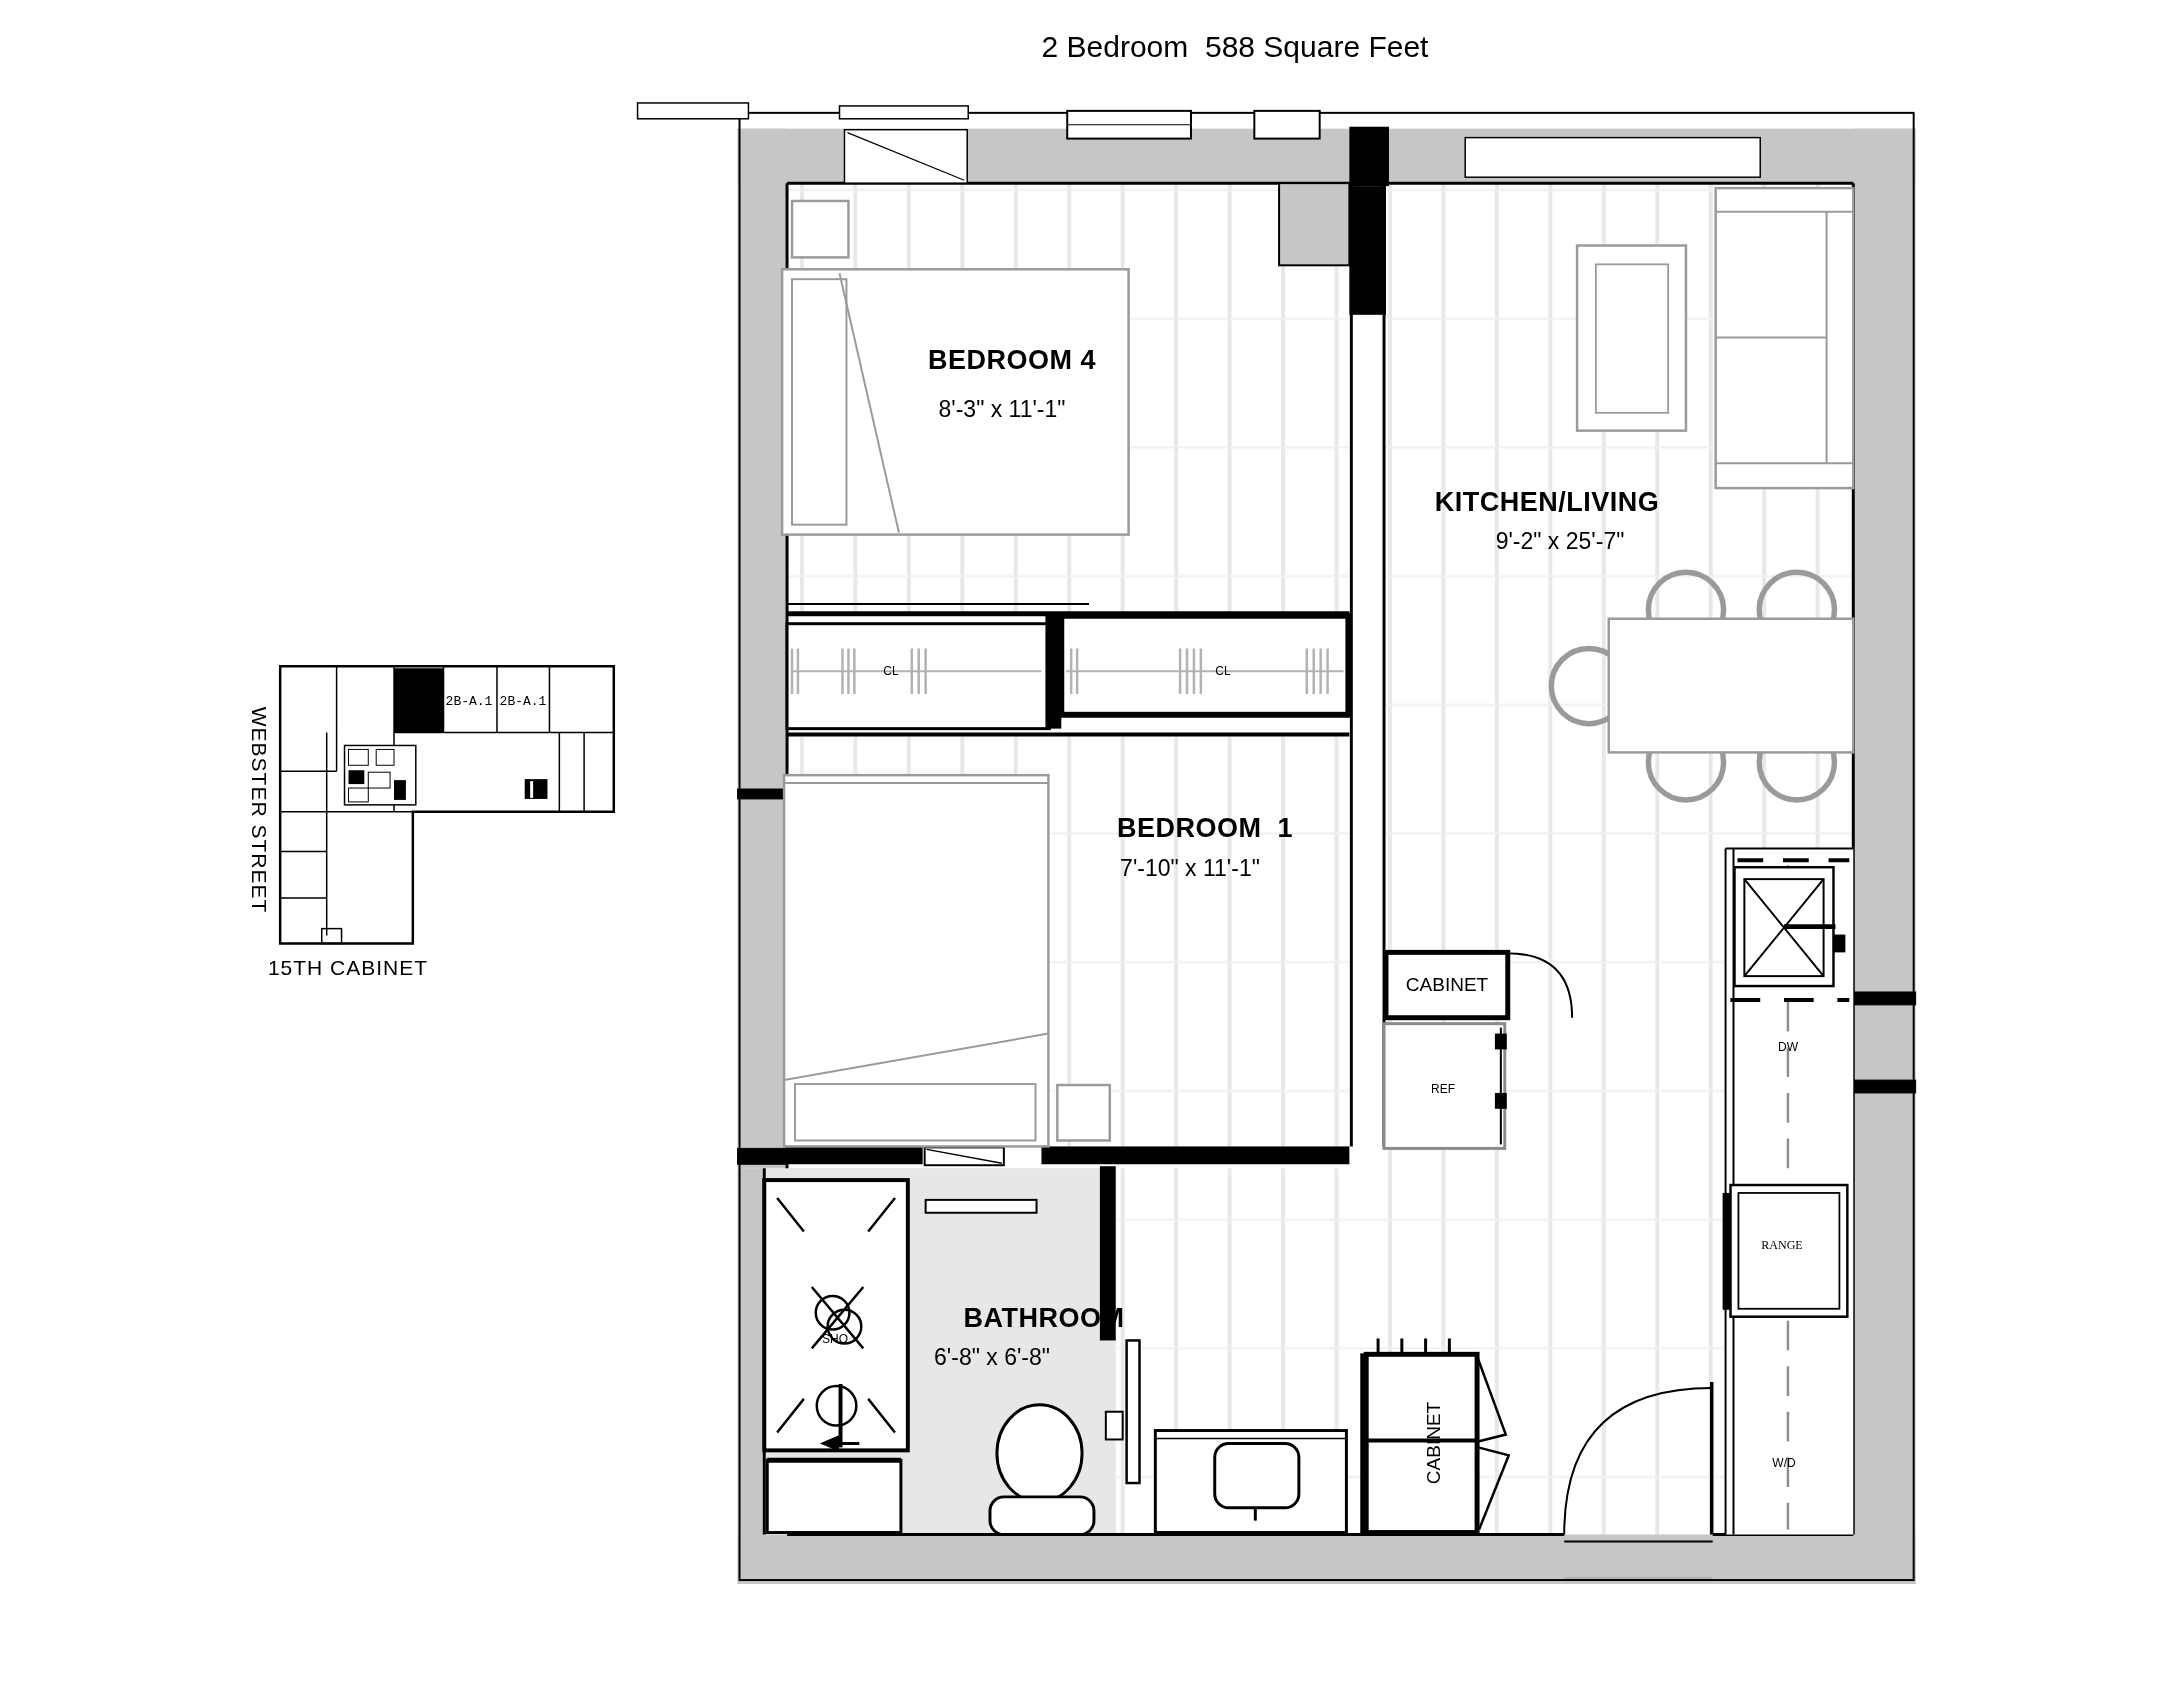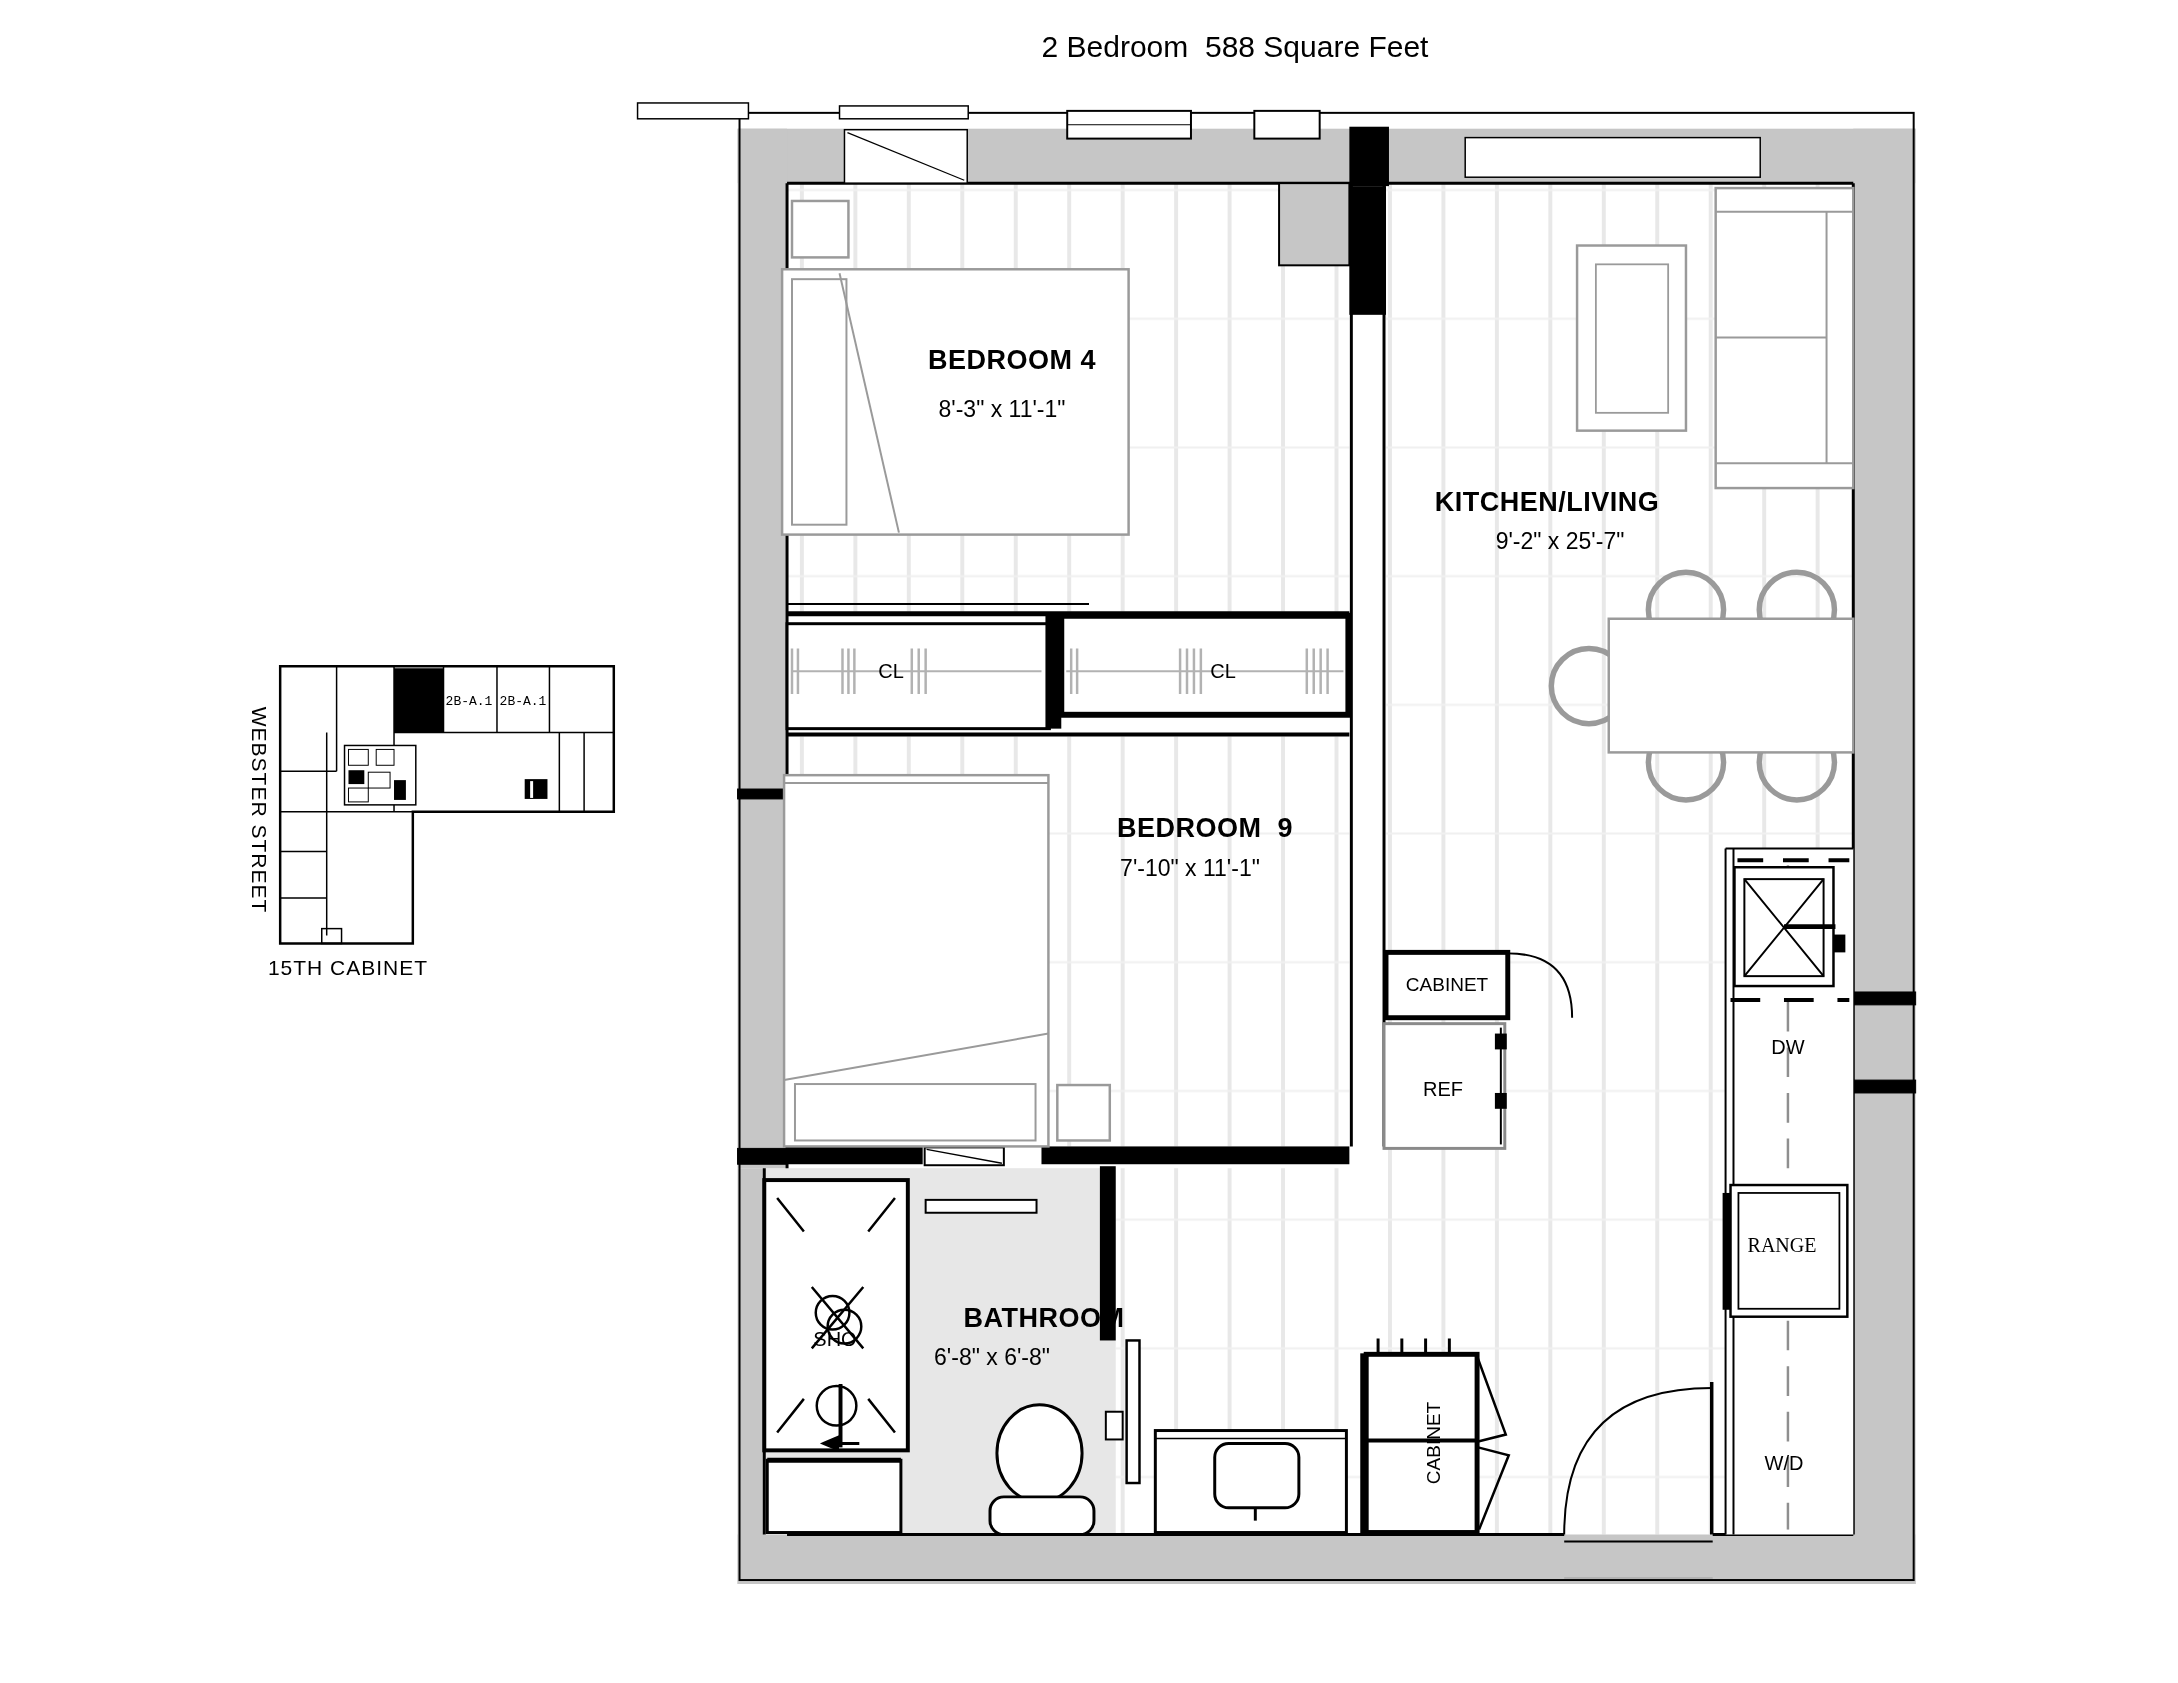--- a/index.html
+++ b/index.html
@@ -3,21 +3,21 @@
 <meta charset="utf-8">
 <style>
   html,body{margin:0;padding:0;background:#ffffff;}
   .stage{position:relative;width:2112px;height:1683px;background:#ffffff;
          font-family:"Liberation Sans",sans-serif;overflow:hidden;color:#000;}
   .stage svg{position:absolute;left:0;top:0;}
   .lbl{position:absolute;transform:translate(-50%,-50%);white-space:pre;line-height:1;}
   .title{font-size:30px;}
   .room-name{font-size:27px;font-weight:bold;letter-spacing:0.5px;}
   .room-dims{font-size:23px;}
-  .fixture{font-size:20px;}
+  .fixture{font-size:12px;}
   .fixture-sm{font-size:19px;}
   .rot-ccw{transform:translate(-50%,-50%) rotate(-90deg);}
   .rot-cw{transform:translate(-50%,-50%) rotate(90deg);}
   .street{font-size:21px;letter-spacing:1px;}
   .unit-tag{font-size:13px;letter-spacing:0;font-family:Liberation Mono, monospace;}
 </style>
 </head>
 <body>
 
 <div class="stage">
@@ -208,21 +208,21 @@
 </svg>
 
   <div class="lbl title" style="left:1235px;top:47px;">2 Bedroom  588 Square Feet</div>
 
   <div class="lbl room-name" style="left:1012px;top:360px;">BEDROOM 4</div>
   <div class="lbl room-dims" style="left:1002px;top:409px;">8'-3" x 11'-1"</div>
 
   <div class="lbl room-name" style="left:1547px;top:502px;">KITCHEN/LIVING</div>
   <div class="lbl room-dims" style="left:1560px;top:541px;">9'-2" x 25'-7"</div>
 
-  <div class="lbl room-name" style="left:1205px;top:828px;">BEDROOM  9</div>
+  <div class="lbl room-name" style="left:1205px;top:828px;">BEDROOM  1</div>
   <div class="lbl room-dims" style="left:1190px;top:868px;">7'-10" x 11'-1"</div>
 
   <div class="lbl room-name" style="left:1000px;top:1318px;margin-left:44px;">BATHROOM</div>
   <div class="lbl room-dims" style="left:992px;top:1357px;">6'-8" x 6'-8"</div>
 
   <div class="lbl fixture" style="left:891px;top:671px;">CL</div>
   <div class="lbl fixture" style="left:1223px;top:671px;">CL</div>
 
   <div class="lbl fixture-sm" style="left:1447px;top:984px;">CABINET</div>
   <div class="lbl fixture" style="left:1443px;top:1089px;">REF</div>

